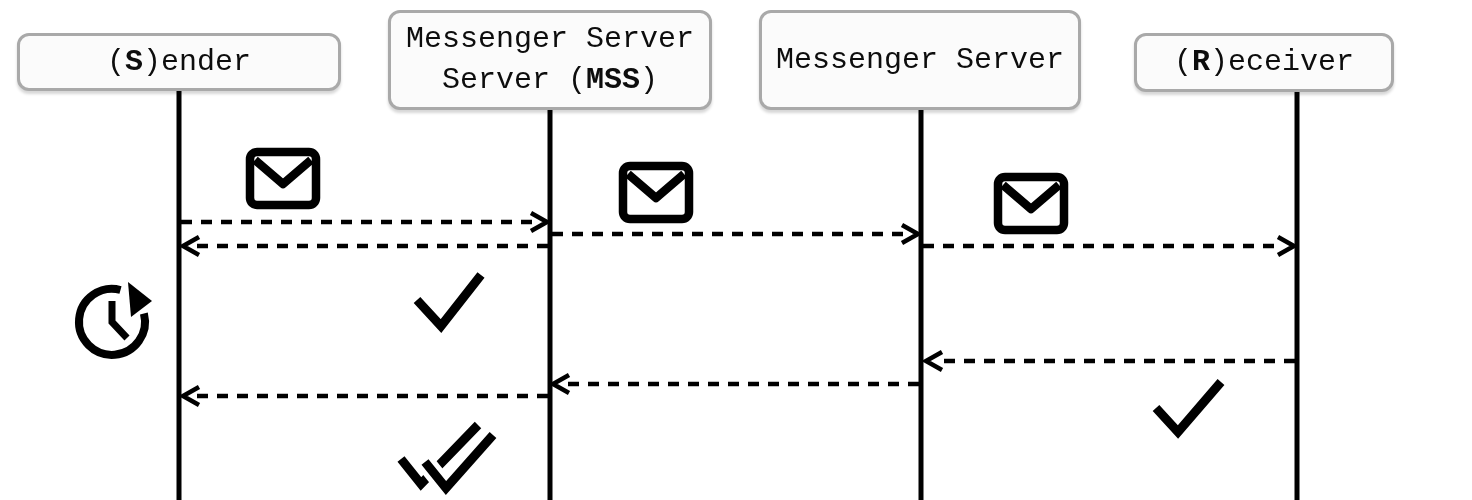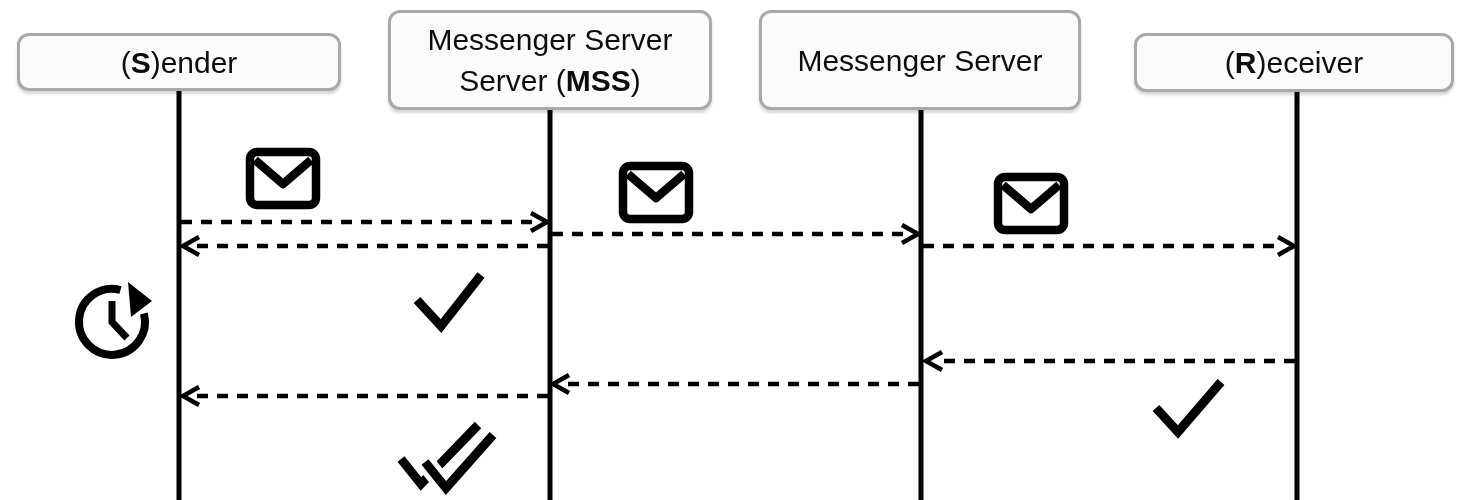--- a/index.html
+++ b/index.html
@@ -1,32 +1,32 @@
 <!DOCTYPE html>
 <html><head>
 <meta charset="utf-8">
 <style>
   html,body{margin:0;padding:0;background:#ffffff;}
   .stage{
     position:relative;width:1472px;height:500px;background:#ffffff;
-    font-family:Liberation Sans, sans-serif;overflow:hidden;
+    font-family:Liberation Mono, monospace;overflow:hidden;
   }
   .layer{position:absolute;left:0;top:0;}
   .pbox{
     position:absolute;box-sizing:border-box;
     border:3px solid #a9a9a9;border-radius:12px;background:#fbfbfb;
     display:flex;flex-direction:column;align-items:center;justify-content:center;
     font-size:30px;line-height:41px;color:#0d0d0d;text-align:center;
     box-shadow:0 3px 3px rgba(0,0,0,0.16);
   }
   .pbox .bold{font-weight:bold;}
   .pbox-sender  {left:17px;  top:33px; width:324px; height:58px;}
   .pbox-mss     {left:388px; top:10px; width:324px; height:100px;}
   .pbox-msr     {left:759px; top:10px; width:322px; height:100px;}
-  .pbox-receiver{left:1134px;top:33px; width:320px; height:59px;}
+  .pbox-receiver{left:1134px;top:33px; width:260px; height:59px;}
   svg .lifeline{stroke:#000;stroke-width:5;}
   svg .msg{stroke:#000;stroke-width:4.5;stroke-dasharray:11 9;fill:none;}
   svg .head{stroke:#000;stroke-width:4.5;fill:none;stroke-linejoin:miter;}
   svg .env-rect{fill:#ffffff;stroke:#000;stroke-width:8.5;}
   svg .env-flap{fill:none;stroke:#000;stroke-width:8.5;stroke-linejoin:round;}
   svg .check{fill:none;stroke:#000;stroke-width:9;stroke-linejoin:miter;}
   svg .check-halo{fill:none;stroke:#ffffff;stroke-width:19;}
   svg .clock-arc{fill:none;stroke:#000;stroke-width:8;}
   svg .clock-hands{fill:none;stroke:#000;stroke-width:7;}
 </style>

